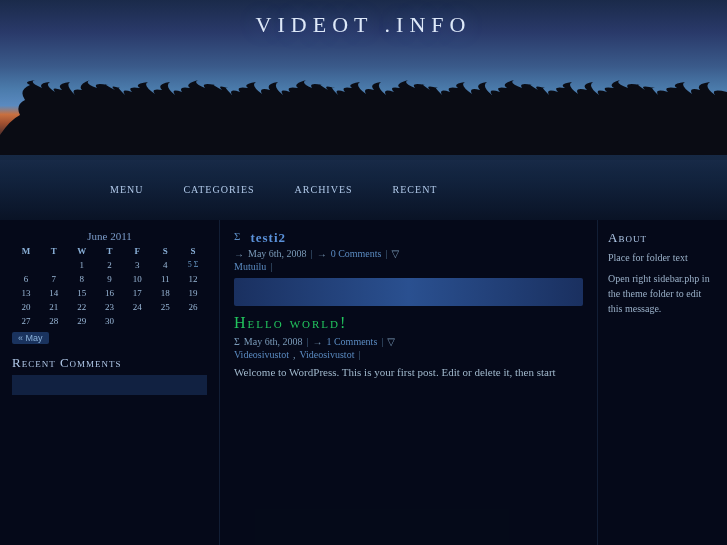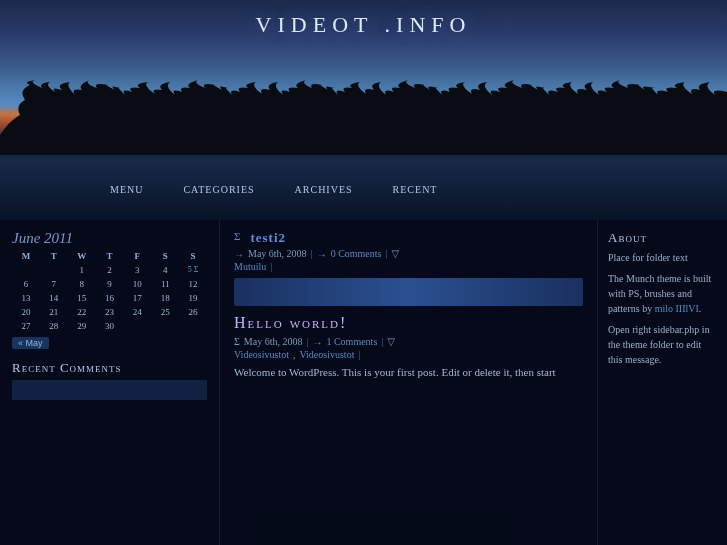--- a/index.html
+++ b/index.html
@@ -104,23 +104,23 @@
     #left-sidebar {
       width: 220px;
       padding: 10px 12px;
       flex-shrink: 0;
       border-right: 1px solid rgba(50,80,120,0.3);
     }
 
     
     .calendar-header {
       color: #7a9ac8;
-      font-size: 15px;
+      font-size: 11px;
       margin-bottom: 4px;
-      font-style: italic;
+      text-align: center;
     }
 
     .calendar-days-header {
       display: grid;
       grid-template-columns: repeat(7, 1fr);
       gap: 0;
       margin-bottom: 2px;
     }
 
     .cal-day-hdr {
@@ -217,21 +217,21 @@
 
     .post-title-large {
       color: #b8d0f0;
       font-size: 16px;
       font-variant: small-caps;
       letter-spacing: 2px;
       margin: 8px 0 4px 0;
     }
 
     .post-title-large a {
-      color: #c4b5fd;
+      color: #22c55e;
       text-decoration: none;
     }
 
     .post-body {
       color: #a0b8cc;
       font-size: 11px;
       line-height: 1.5;
       margin-top: 4px;
     }
 
@@ -410,20 +410,16 @@
         <span class="meta-sep">|</span>
       </div>
       <div class="post-body">Welcome to WordPress. This is your first post. Edit or delete it, then start</div>
     </div>
 
   </div>
 
   <div id="right-sidebar">
     <div class="about-title">About</div>
     <div class="about-text">Place  for folder text</div>
-    <div class="about-text">
-      <span>The  Munch theme is built with    PS, brushes and patterns by</span>
-      <a>milo IIIlVI</a>.
-    </div>
     <div class="about-text">Open  right sidebar.php in the theme folder to edit this message.</div>
   </div>
 
 </div>
 
 </body></html>

